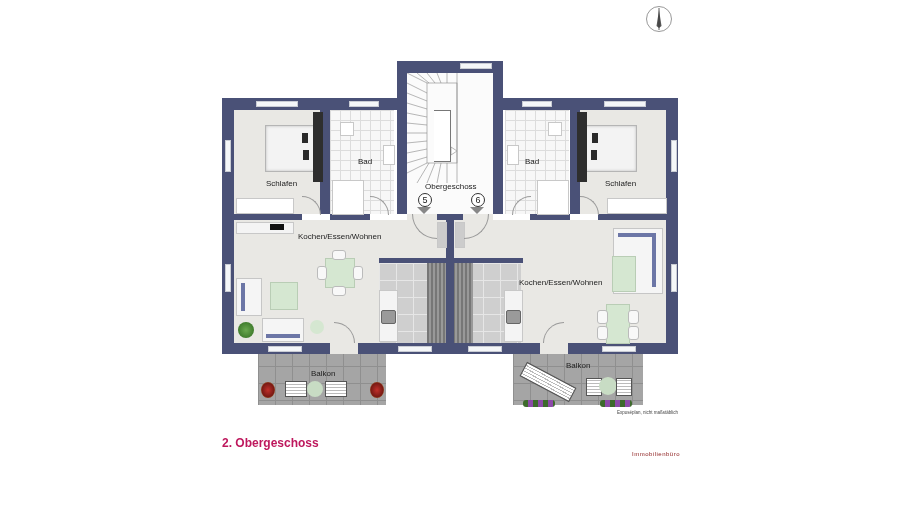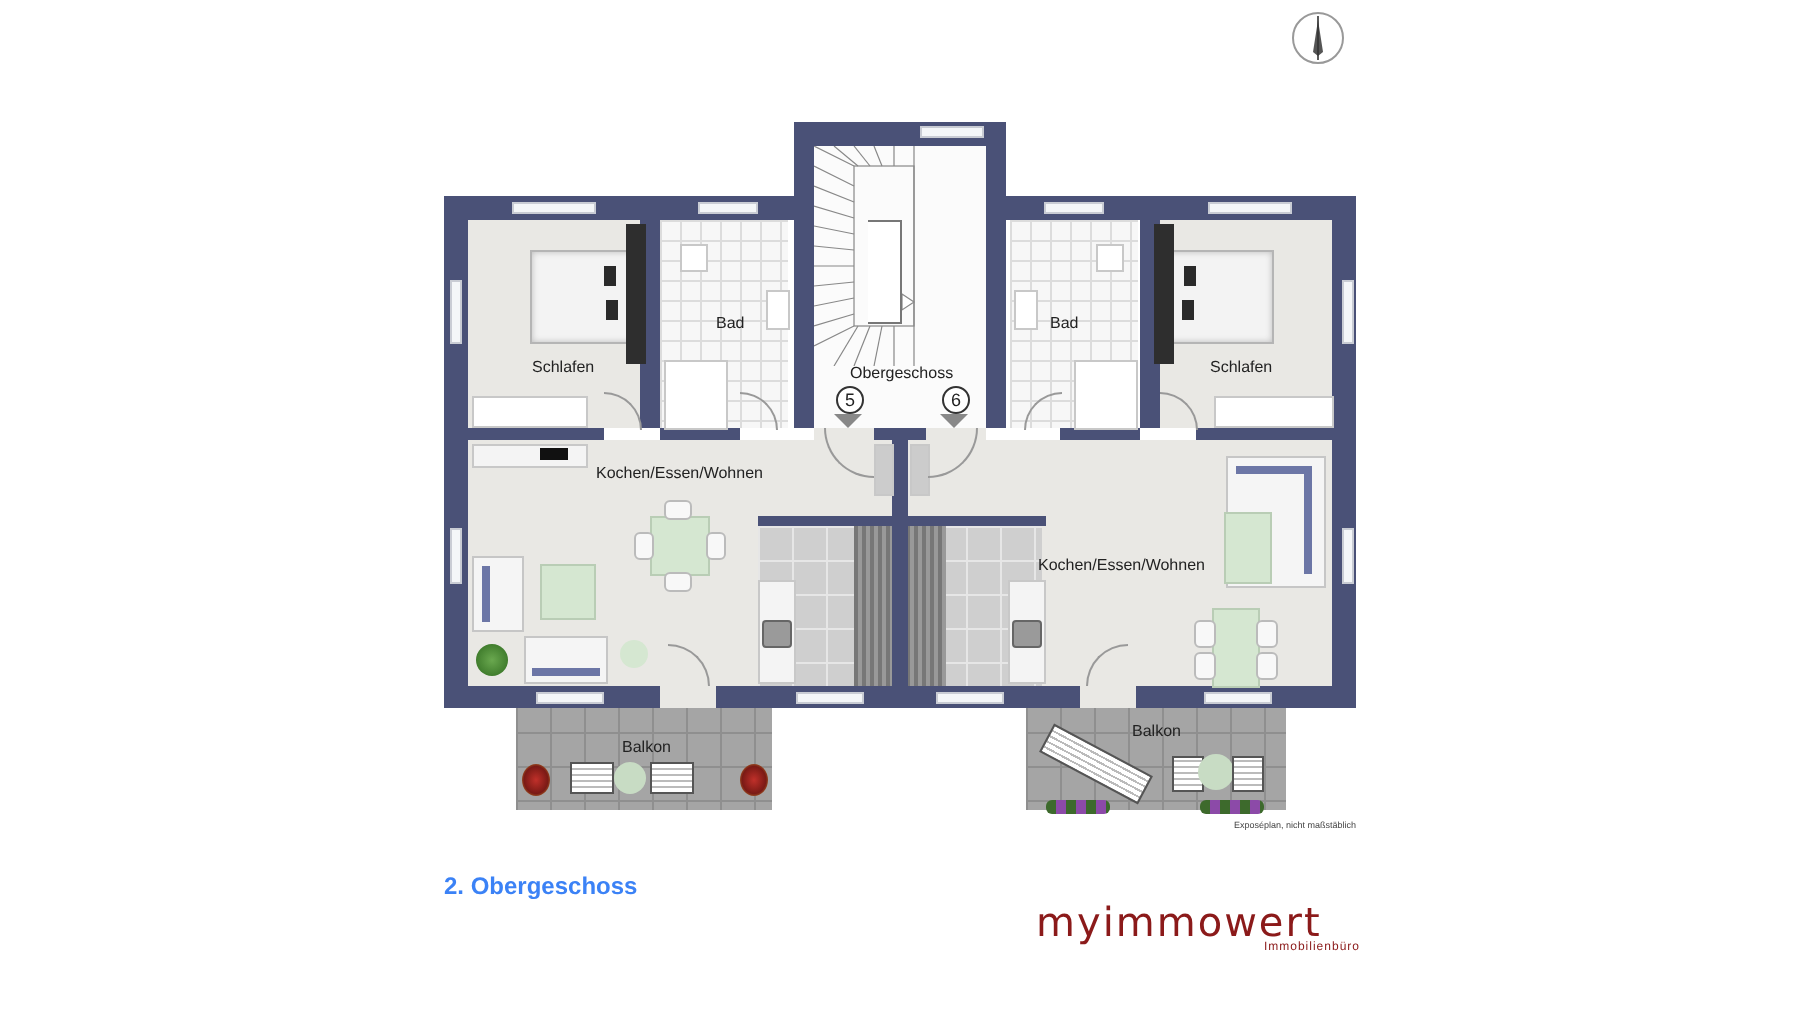--- a/index.html
+++ b/index.html
@@ -215,18 +215,17 @@
   <div class="label" style="left:525px;top:157px;">Bad</div>
   <div class="label" style="left:605px;top:179px;">Schlafen</div>
   <div class="label" style="left:298px;top:232px;">Kochen/Essen/Wohnen</div>
   <div class="label" style="left:519px;top:278px;">Kochen/Essen/Wohnen</div>
   <div class="label" style="left:311px;top:369px;">Balkon</div>
   <div class="label" style="left:566px;top:361px;">Balkon</div>
 </div>
 
 <div class="label" style="left:617px;top:410px;font-size:4.5px;color:#444;">Exposéplan, nicht maßstäblich</div>
 
-<div class="abs" style="left:222px;top:436px;font-size:12px;font-weight:bold;color:#3b82f6;">2. Obergeschoss</div>
+<div class="abs" style="left:222px;top:436px;font-size:12px;font-weight:bold;color:#be185d;">2. Obergeschoss</div>
 
 <div class="abs" style="left:518px;top:451px;width:176px;">
-  <div style="font-size:20px;color:#8b1a1a;letter-spacing:1px;line-height:20px;font-family:'DejaVu Sans',sans-serif;">myimmowert</div>
   <div style="font-size:6px;color:#8b1a1a;text-align:right;margin-right:14px;letter-spacing:0.5px;">Immobilienbüro</div>
 </div>
 
 </body></html>

